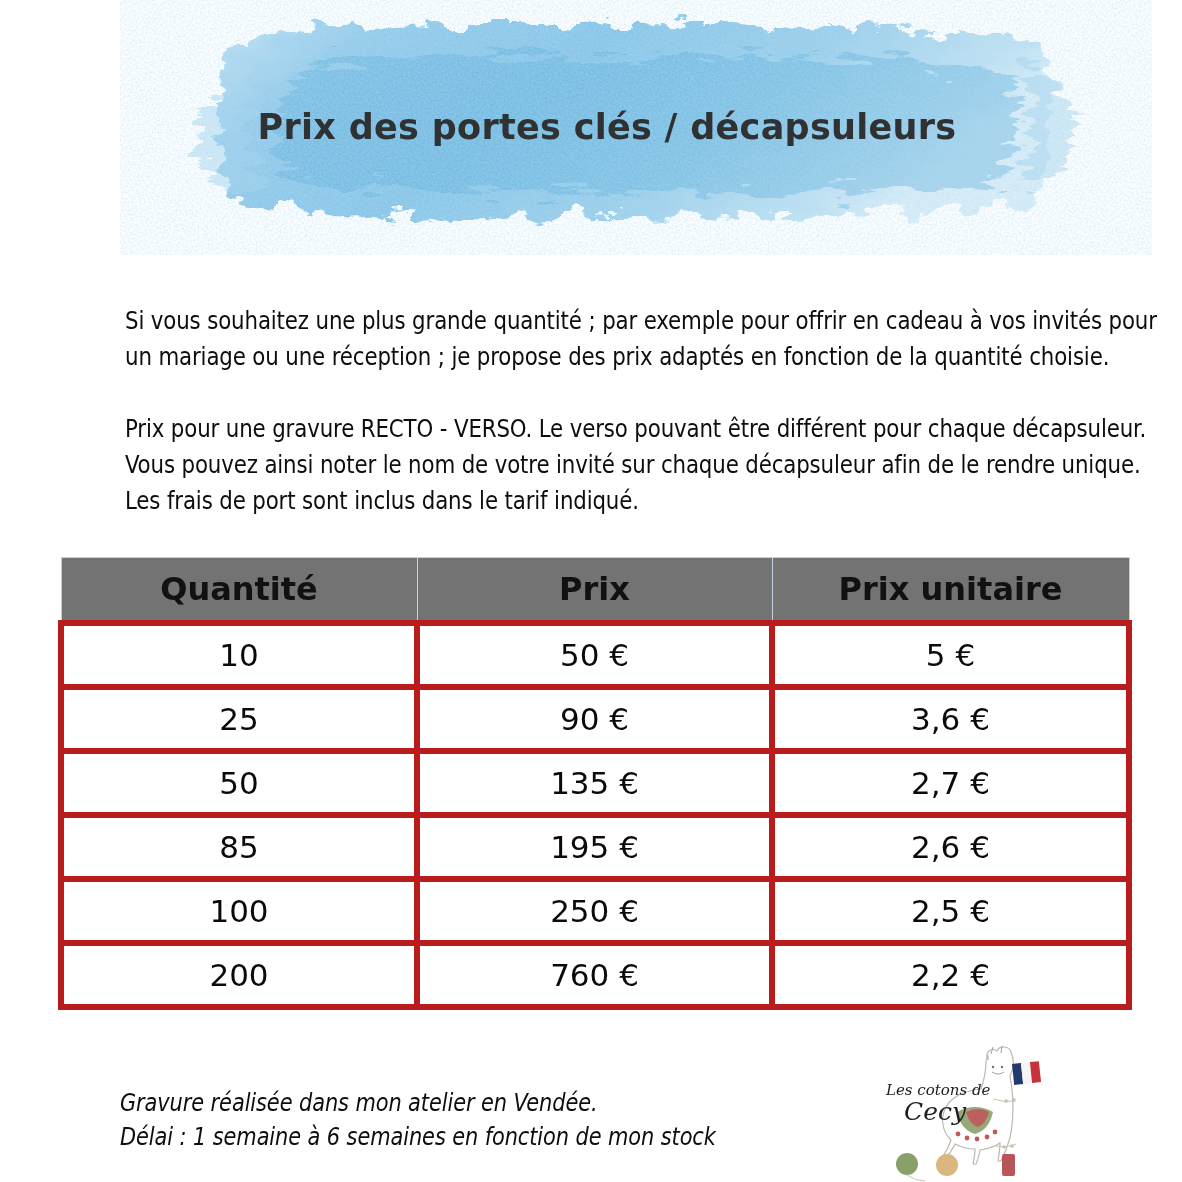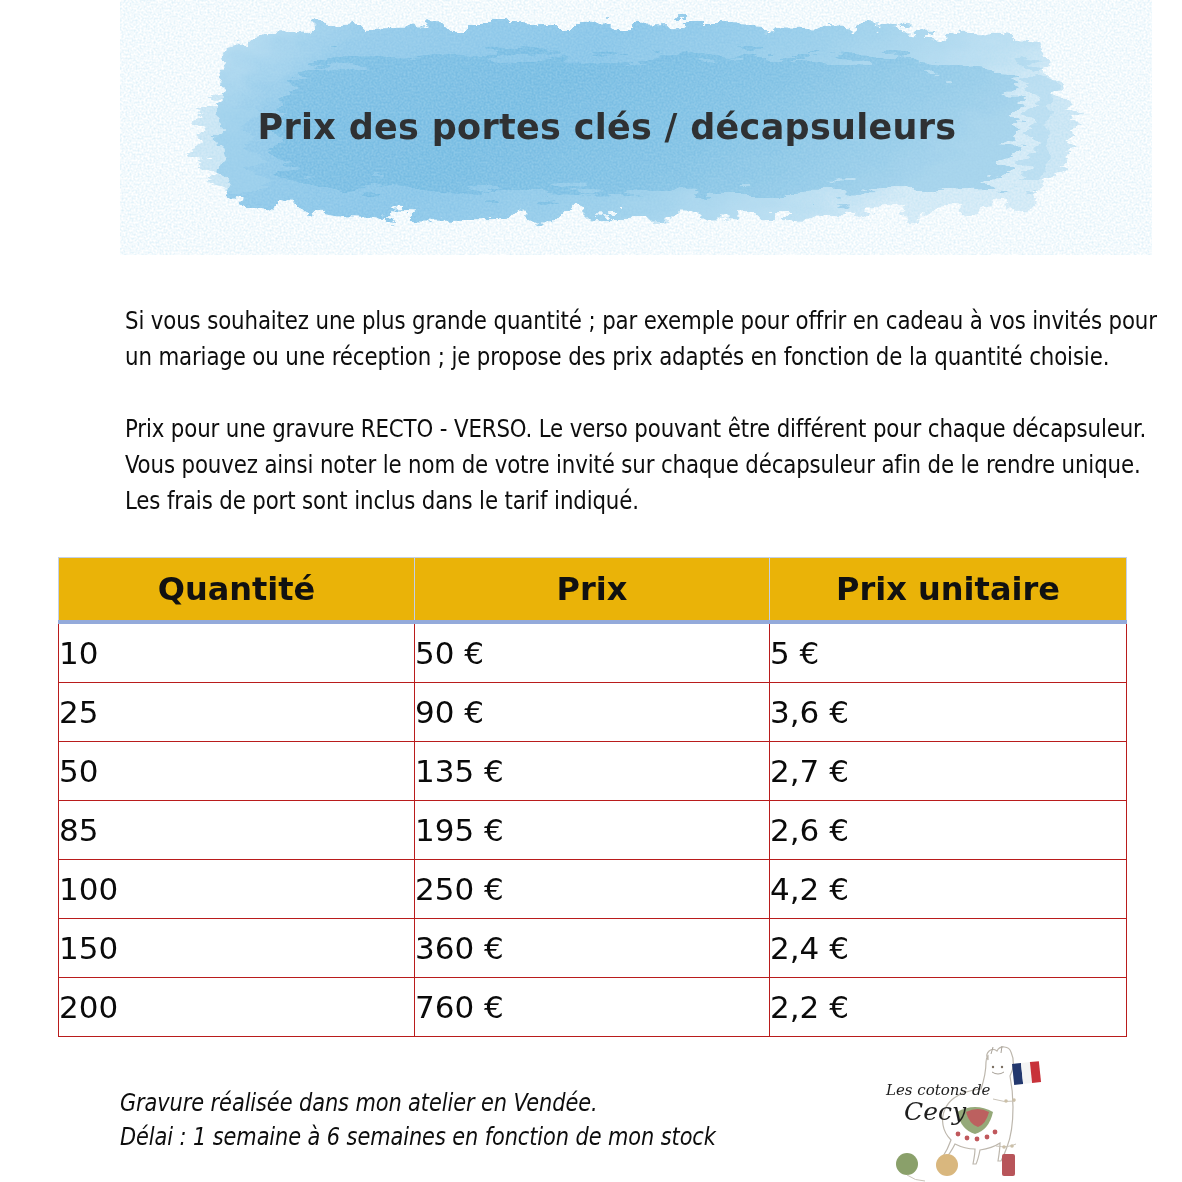--- a/index.html
+++ b/index.html
@@ -83,35 +83,36 @@
     top: 557px;
     width: 1068px;
     border-collapse: collapse;
     table-layout: fixed;
   }
   .price-table col.c-qty   { width: 356px; }
   .price-table col.c-price { width: 355px; }
   .price-table col.c-unit  { width: 357px; }
 
   .price-table th {
-    background: #eab308;
+    background: #737373;
     border: 1px solid #c3d0e8;
     border-bottom: 4px solid #94aada;
     height: 62px;
     text-align: center;
     vertical-align: middle;
     font-family: "DejaVu Sans", sans-serif;
     font-weight: bold;
     font-size: 32px;
     color: #111111;
     padding: 0;
   }
   .price-table td {
-    border: 1px solid #b91c1c;
+    border: 6px solid #b91c1c;
     height: 58px;
+    text-align: center;
     vertical-align: middle;
     font-family: "DejaVu Sans", sans-serif;
     font-weight: normal;
     font-size: 31px;
     color: #0a0a0a;
     padding: 0;
     background: #ffffff;
   }
 
   
@@ -237,26 +238,21 @@
       <td>2,7 €</td>
     </tr>
     <tr>
       <td>85</td>
       <td>195 €</td>
       <td>2,6 €</td>
     </tr>
     <tr>
       <td>100</td>
       <td>250 €</td>
-      <td>4,2 €</td>
-    </tr>
-    <tr>
-      <td>150</td>
-      <td>360 €</td>
-      <td>2,4 €</td>
+      <td>2,5 €</td>
     </tr>
     <tr>
       <td>200</td>
       <td>760 €</td>
       <td>2,2 €</td>
     </tr>
   </tbody>
 </table>
 
 <div class="footer">

